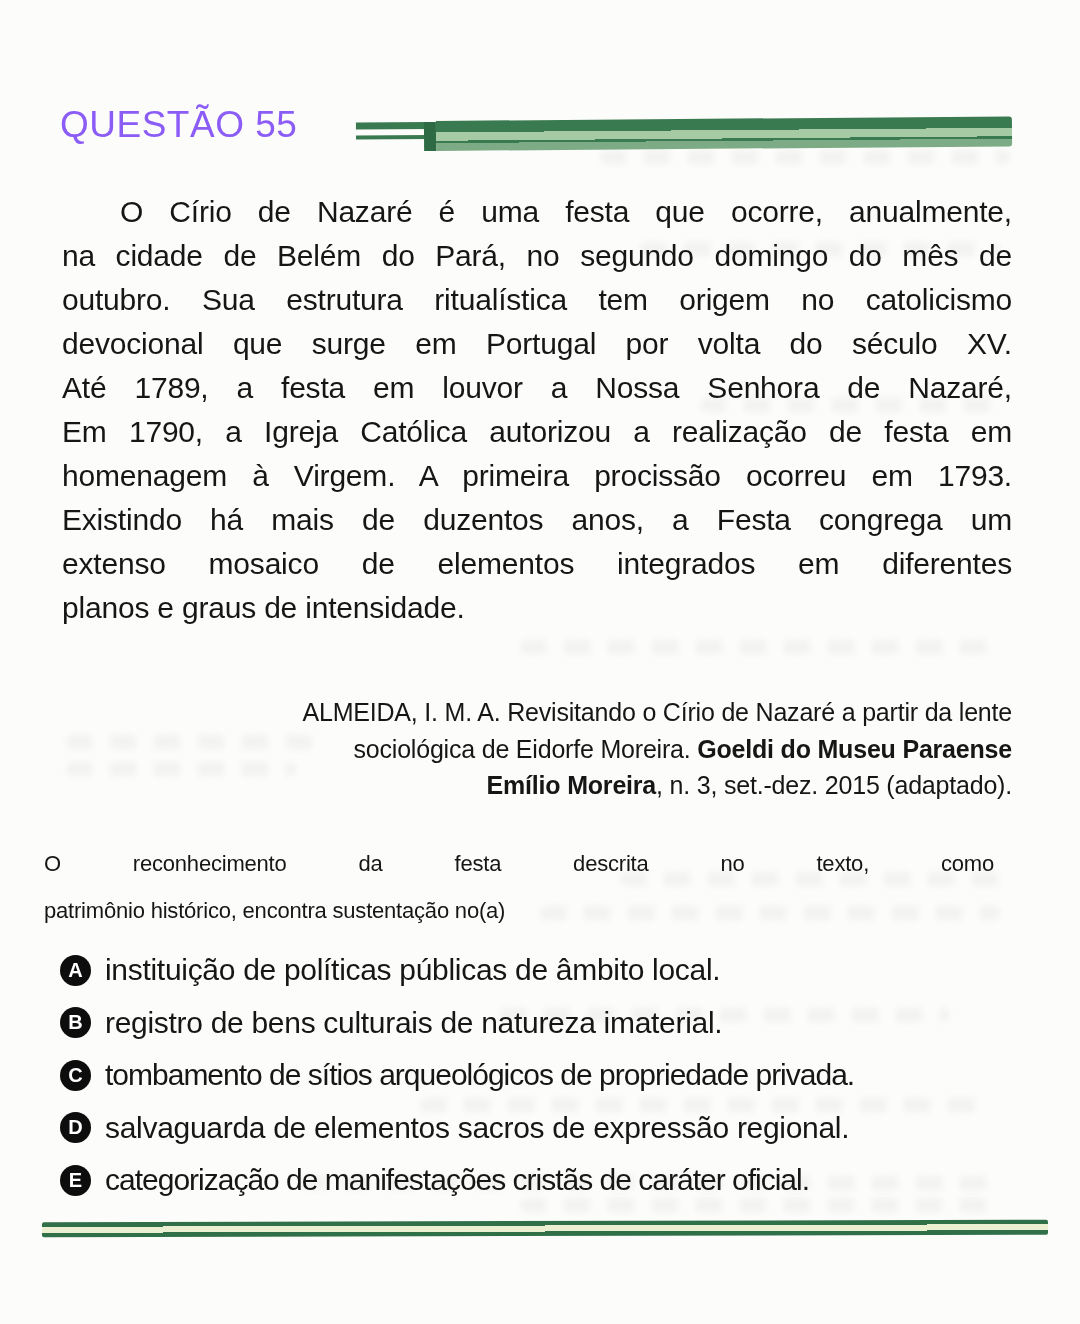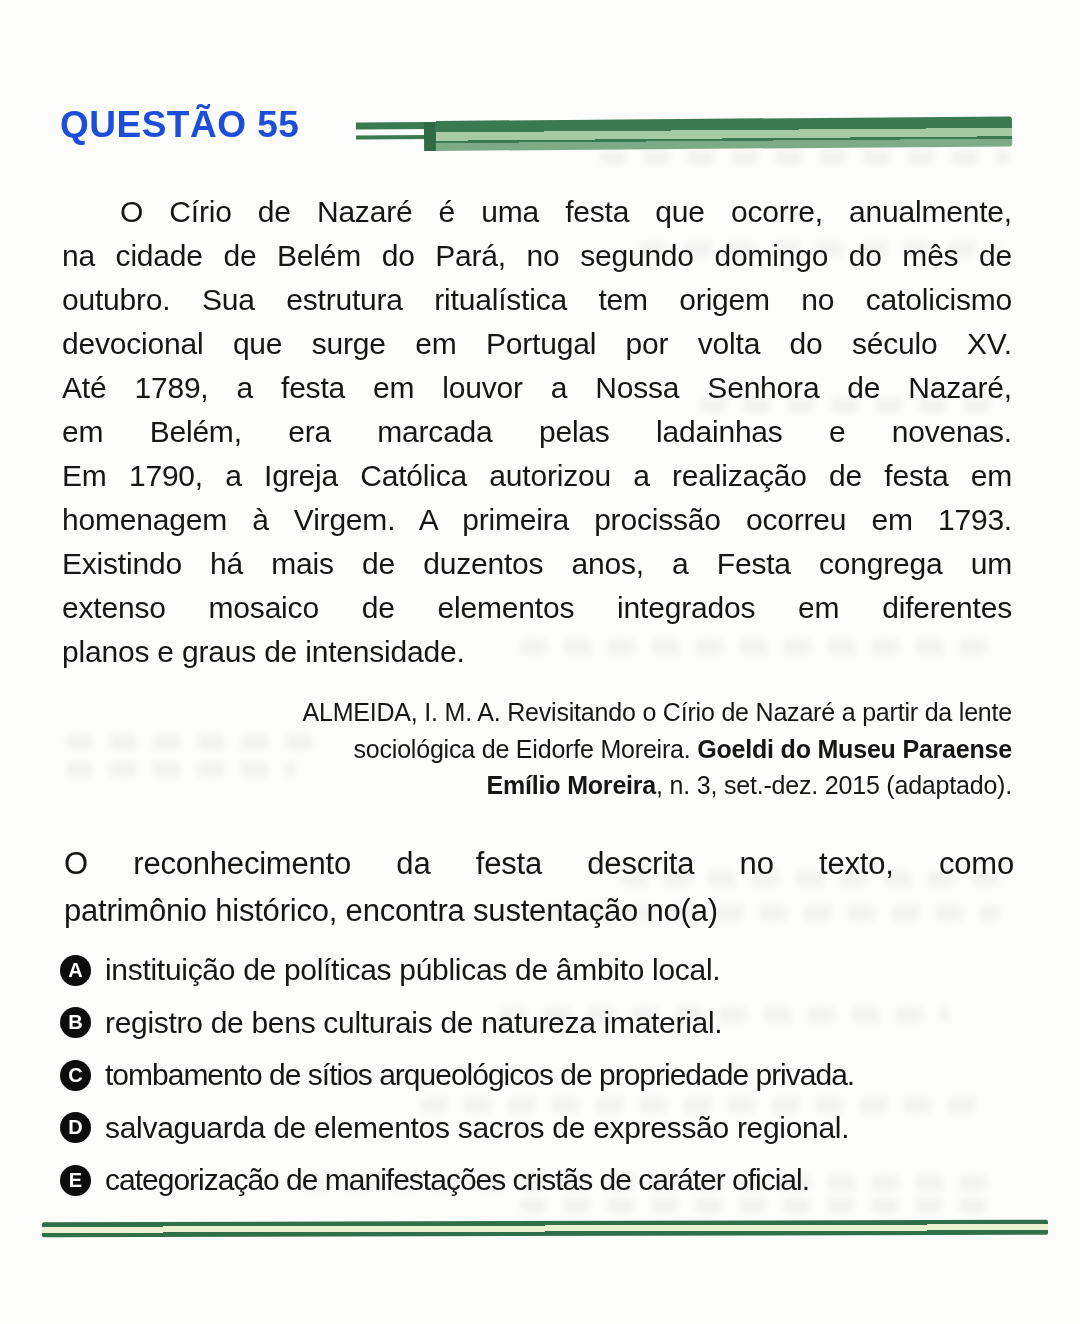--- a/index.html
+++ b/index.html
@@ -16,21 +16,21 @@
   }
   
   .bleed{
     position:absolute;height:14px;border-radius:7px;
     background:repeating-linear-gradient(90deg, rgba(100,100,100,.6) 0 26px, transparent 26px 44px);
     filter:blur(3px);opacity:.10;pointer-events:none;
   }
   
   .q-number{
     position:absolute;left:60px;top:104px;
-    font-size:37px;font-weight:700;letter-spacing:.5px;color:#1d4ed8;
+    font-size:37px;font-weight:400;letter-spacing:.5px;color:#8b5cf6;
     font-family:"Liberation Sans", sans-serif;
   }
   .q-bar{position:absolute;left:356px;top:117px;width:656px;height:32px;transform:rotate(-.45deg);}
   .bar-left-top{position:absolute;left:0;top:3px;width:74px;height:7px;background:var(--bar_dark);}
   .bar-left-mid{position:absolute;left:0;top:16px;width:74px;height:4px;background:var(--bar_dark);}
   .bar-notch{position:absolute;left:68px;top:3px;width:12px;height:29px;background:var(--bar_notch);}
   .bar-main{
     position:absolute;left:80px;top:2px;right:0;height:30px;border-radius:0 3px 3px 0;
     background:linear-gradient(180deg,
       var(--bar_dark) 0 38%,
@@ -40,21 +40,21 @@
   }
   
   .passage{position:absolute;left:62px;top:190px;width:950px;font-size:30px;line-height:44px;letter-spacing:-.2px;}
   .p-line{text-align:justify;}
   .p-line.jlast{text-align-last:justify;}
   .p-line.indent{padding-left:58px;}
   
   .citation{position:absolute;right:68px;top:694px;width:860px;text-align:right;font-size:25px;line-height:36.5px;letter-spacing:-.2px;}
   .citation .bold{font-weight:700;}
   
-  .stem{position:absolute;left:64px;top:840px;width:950px;font-size:31px;line-height:47px;letter-spacing:-.2px;}
+  .stem{position:absolute;left:44px;top:840px;width:950px;font-size:22px;line-height:47px;letter-spacing:-.2px;}
   .s-line{text-align:justify;}
   .s-line.jlast{text-align-last:justify;}
   
   .options{position:absolute;left:60px;top:944px;width:970px;}
   .opt{display:flex;align-items:center;height:52.5px;}
   .badge{
     flex:none;display:inline-flex;align-items:center;justify-content:center;
     width:31px;height:31px;border-radius:50%;background:#0d0d0d;color:#fff;
     font-weight:700;font-size:20px;margin-right:14px;
   }
@@ -95,21 +95,20 @@
     <span class="bar-notch"></span>
     <span class="bar-main"></span>
   </div>
 
   <section class="passage">
     <div class="p-line indent jlast">O Círio de Nazaré é uma festa que ocorre, anualmente,</div>
     <div class="p-line jlast">na cidade de Belém do Pará, no segundo domingo do mês de</div>
     <div class="p-line jlast">outubro. Sua estrutura ritualística tem origem no catolicismo</div>
     <div class="p-line jlast">devocional que surge em Portugal por volta do século XV.</div>
     <div class="p-line jlast">Até 1789, a festa em louvor a Nossa Senhora de Nazaré,</div>
-    <div class="p-line jlast">em Belém, era marcada pelas ladainhas e novenas.</div>
     <div class="p-line jlast">Em 1790, a Igreja Católica autorizou a realização de festa em</div>
     <div class="p-line jlast">homenagem à Virgem. A primeira procissão ocorreu em 1793.</div>
     <div class="p-line jlast">Existindo há mais de duzentos anos, a Festa congrega um</div>
     <div class="p-line jlast">extenso mosaico de elementos integrados em diferentes</div>
     <div class="p-line">planos e graus de intensidade.</div>
   </section>
 
   <section class="citation">
     <div class="c-line">
       <span>ALMEIDA, I. M. A. Revisitando o Círio de Nazaré a partir da lente</span>

